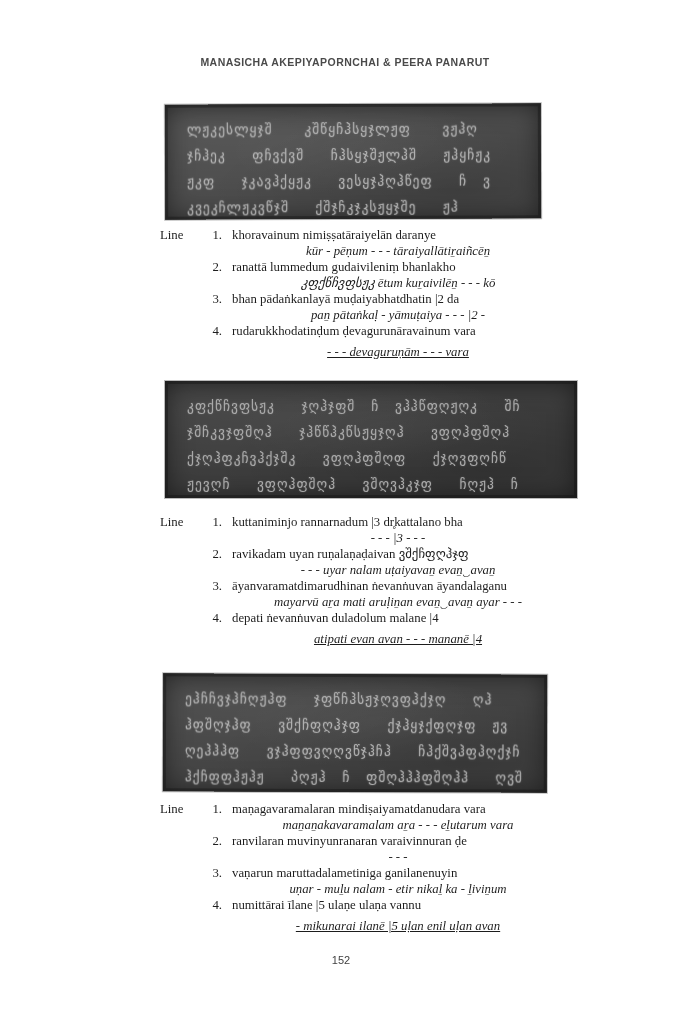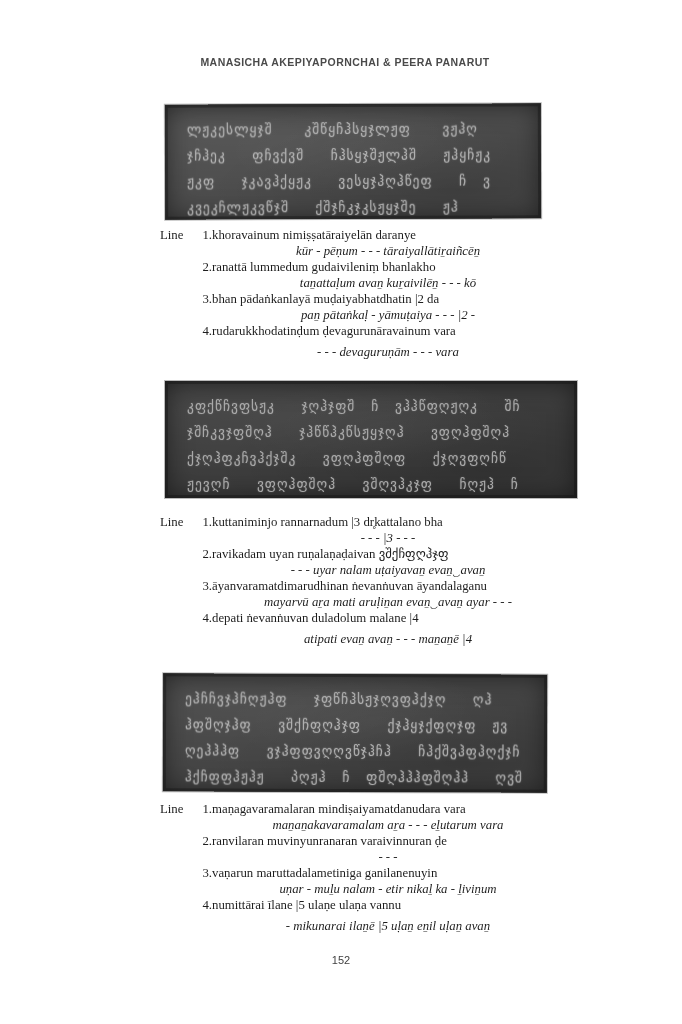--- a/index.html
+++ b/index.html
@@ -29,25 +29,25 @@
   .glyph-rows { padding:12px 8px 0 22px; }
   .glyph-row {
     font-family:"DejaVu Sans", sans-serif; font-size:13.5px; line-height:26px;
     color:#b4b4b4; letter-spacing:1px; white-space:pre; overflow:hidden;
     filter:blur(0.4px); text-shadow:0 0 2px rgba(235,235,235,0.25);
   }
   .plate-2 .glyph-row { color:#a9a9a9; }
   
   .translit { position:absolute; left:160px; width:404px; }
   .t-1 { top:227px; } .t-2 { top:514px; } .t-3 { top:801px; }
-  .entry { display:grid; grid-template-columns:36px 16px 1fr; column-gap:0; }
+  .entry { display:grid; grid-template-columns:36px 16px 1fr; column-gap:10px; }
   .line-label, .num, .main, .sub { font-size:12.8px; line-height:16px; }
   .num { text-align:right; }
   .sub { font-style:italic;text-align:center; }
-  .sub.gap { margin-top:5px; }
+  .sub.gap { margin-top:5px;text-decoration:underline; }
   .folio {
     position:absolute; top:933px; left:0; right:0; text-align:center;
     font-family:"Liberation Sans", sans-serif; font-size:11px; color:#3f3f3f;margin-top:21px;
   }
 </style>
 </head>
 <body>
 
 <div class="page">
 
@@ -69,21 +69,21 @@
       <div>
         <div class="main">khoravainum nimiṣṣatāraiyelān daranye</div>
         <div class="sub">kūr - pēṇum - - - tāraiyallātiṟaiñcēṉ</div>
       </div>
     </div>
     <div class="entry">
       <span class="line-label"></span>
       <span class="num">2.</span>
       <div>
         <div class="main">ranattā lummedum gudaivileniṃ bhanlakho</div>
-        <div class="sub">taṉattaḷum avaṉ kuṟaivilēṉ - - - kō</div>
+        <div class="sub">კფქწჩვფსჟკ ētum kuṟaivilēṉ - - - kō</div>
       </div>
     </div>
     <div class="entry">
       <span class="line-label"></span>
       <span class="num">3.</span>
       <div>
         <div class="main">bhan pādaṅkanlayā muḍaiyabhatdhatin |2 da</div>
         <div class="sub">paṉ pātaṅkaḷ - yāmuṭaiya - - - |2 -</div>
       </div>
     </div>

